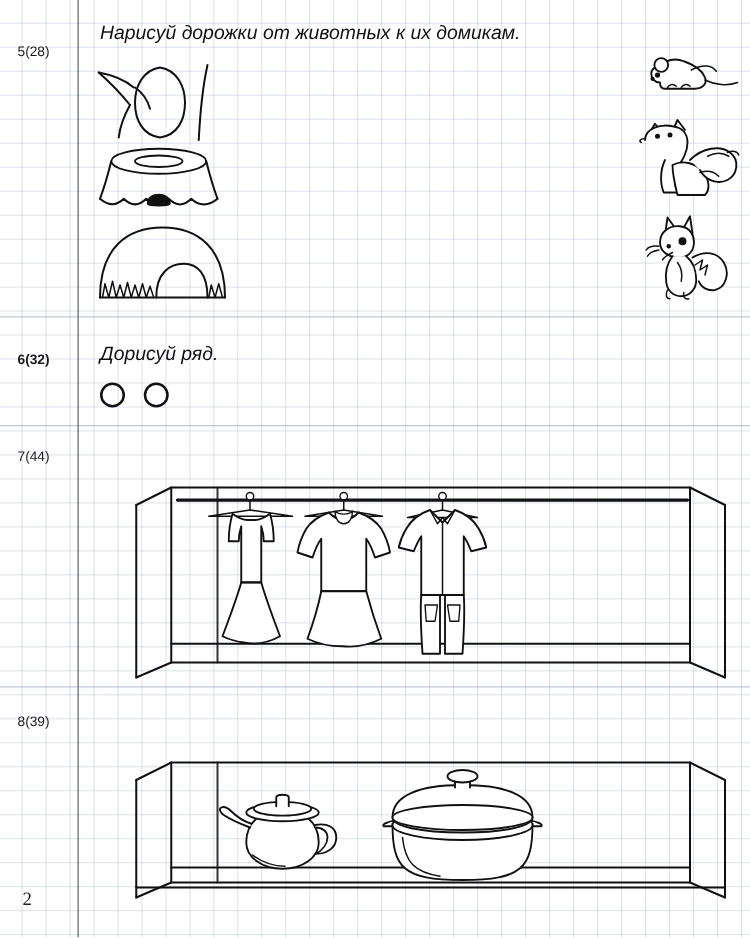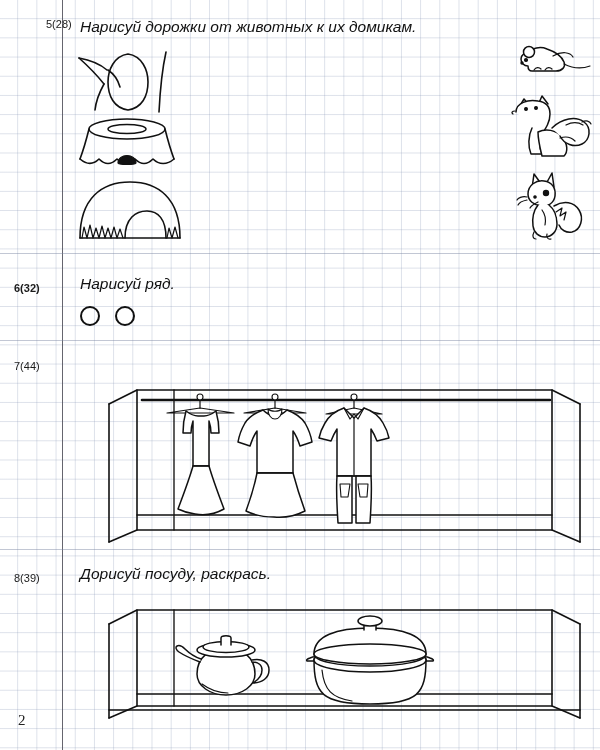--- a/index.html
+++ b/index.html
@@ -65,21 +65,21 @@
 <body>
 
 <div id="page">
 
   <div class="margin-rule"></div>
 
   <div class="sep" style="top:253px;"></div>
   <div class="sep" style="top:340px;"></div>
   <div class="sep" style="top:549px;"></div>
 
-  <div class="task-no" style="left:14px;top:18px;margin-left:32px;">5(28)</div>
+  <div class="task-no" style="left:14px;top:36px;">5(28)</div>
   <div class="task-title" style="left:80px;top:18px;">Нарисуй дорожки от животных к их домикам.</div>
 
   <div class="art" style="left:74px;top:48px;">
     <svg width="110" height="70" viewBox="0 0 110 70">
       <path class="ink" d="M5 10 C14 18 22 26 30 36"></path>
       <path class="ink" d="M5 10 C16 12 26 16 33 22"></path>
       <path class="ink" d="M30 36 C25 45 22 53 21 62"></path>
       <path class="ink" d="M34 22 C40 26 44 32 46 39"></path>
       <path class="ink" d="M54 6 C40 8 34 22 34 34 C34 48 40 60 54 62 C68 60 74 48 74 34 C74 22 68 8 54 6 Z"></path>
       <path class="ink" d="M92 4 C88 22 86 44 85 64"></path>
@@ -149,21 +149,21 @@
       <path class="white" d="M22 35 C18 40 16 48 17 56 C18 63 23 67 29 67 C36 67 41 61 41 54 C41 46 38 39 33 35"></path>
       <path class="white" d="M38 36 C48 30 58 32 63 40 C68 48 65 60 56 62 C50 63 45 60 43 55"></path>
       <path class="ink-thin" d="M40 42 L46 38 L44 46 L50 42 L48 50"></path>
       <path class="ink-thin" d="M26 40 C29 44 30 50 29 55"></path>
       <path class="ink-thin" d="M18 62 C16 66 17 69 20 69"></path>
       <path class="ink-thin" d="M31 64 C30 67 32 70 35 69"></path>
     </svg>
   </div>
 
   <div class="task-no" style="left:14px;top:282px;font-weight:bold;">6(32)</div>
-  <div class="task-title" style="left:80px;top:275px;">Нарисуй ряд.</div>
+  <div class="task-title" style="left:80px;top:275px;">Дорисуй ряд.</div>
   <div class="circle-item" style="left:80px;top:306px;width:16px;height:16px;"></div>
   <div class="circle-item" style="left:115px;top:306px;width:16px;height:16px;"></div>
 
   <div class="task-no" style="left:14px;top:360px;">7(44)</div>
 
   <div class="art" style="left:82px;top:378px;">
     <svg width="500" height="168" viewBox="0 0 500 168">
 
       <path class="ink" d="M27 26 L27 164"></path>
       <path class="ink" d="M27 26 L55 12 L470 12 L498 26"></path>
@@ -215,21 +215,20 @@
         <path class="white" d="M255 98 L270 98 L270 145 L256 145 C255 130 254 112 255 98 Z"></path>
         <path class="white" d="M274 98 L289 98 C290 112 289 130 288 145 L274 145 Z"></path>
         <path class="ink-thin" d="M255 98 L289 98"></path>
         <path class="white-thin" d="M258 106 L268 106 L266 119 L259 119 Z"></path>
         <path class="white-thin" d="M276 106 L286 106 L285 119 L278 119 Z"></path>
       </g>
     </svg>
   </div>
 
   <div class="task-no" style="left:14px;top:572px;">8(39)</div>
-  <div class="task-title" style="left:80px;top:565px;">Дорисуй посуду, раскрась.</div>
 
   <div class="art" style="left:82px;top:598px;">
     <svg width="500" height="132" viewBox="0 0 500 132">
 
       <path class="ink" d="M27 26 L27 120"></path>
       <path class="ink" d="M27 26 L55 12 L470 12 L498 26"></path>
       <path class="ink" d="M498 26 L498 120"></path>
       <path class="ink" d="M27 120 L55 108 L470 108 L498 120"></path>
       <path class="ink" d="M55 12 L55 108"></path>
       <path class="ink" d="M470 12 L470 108"></path>

